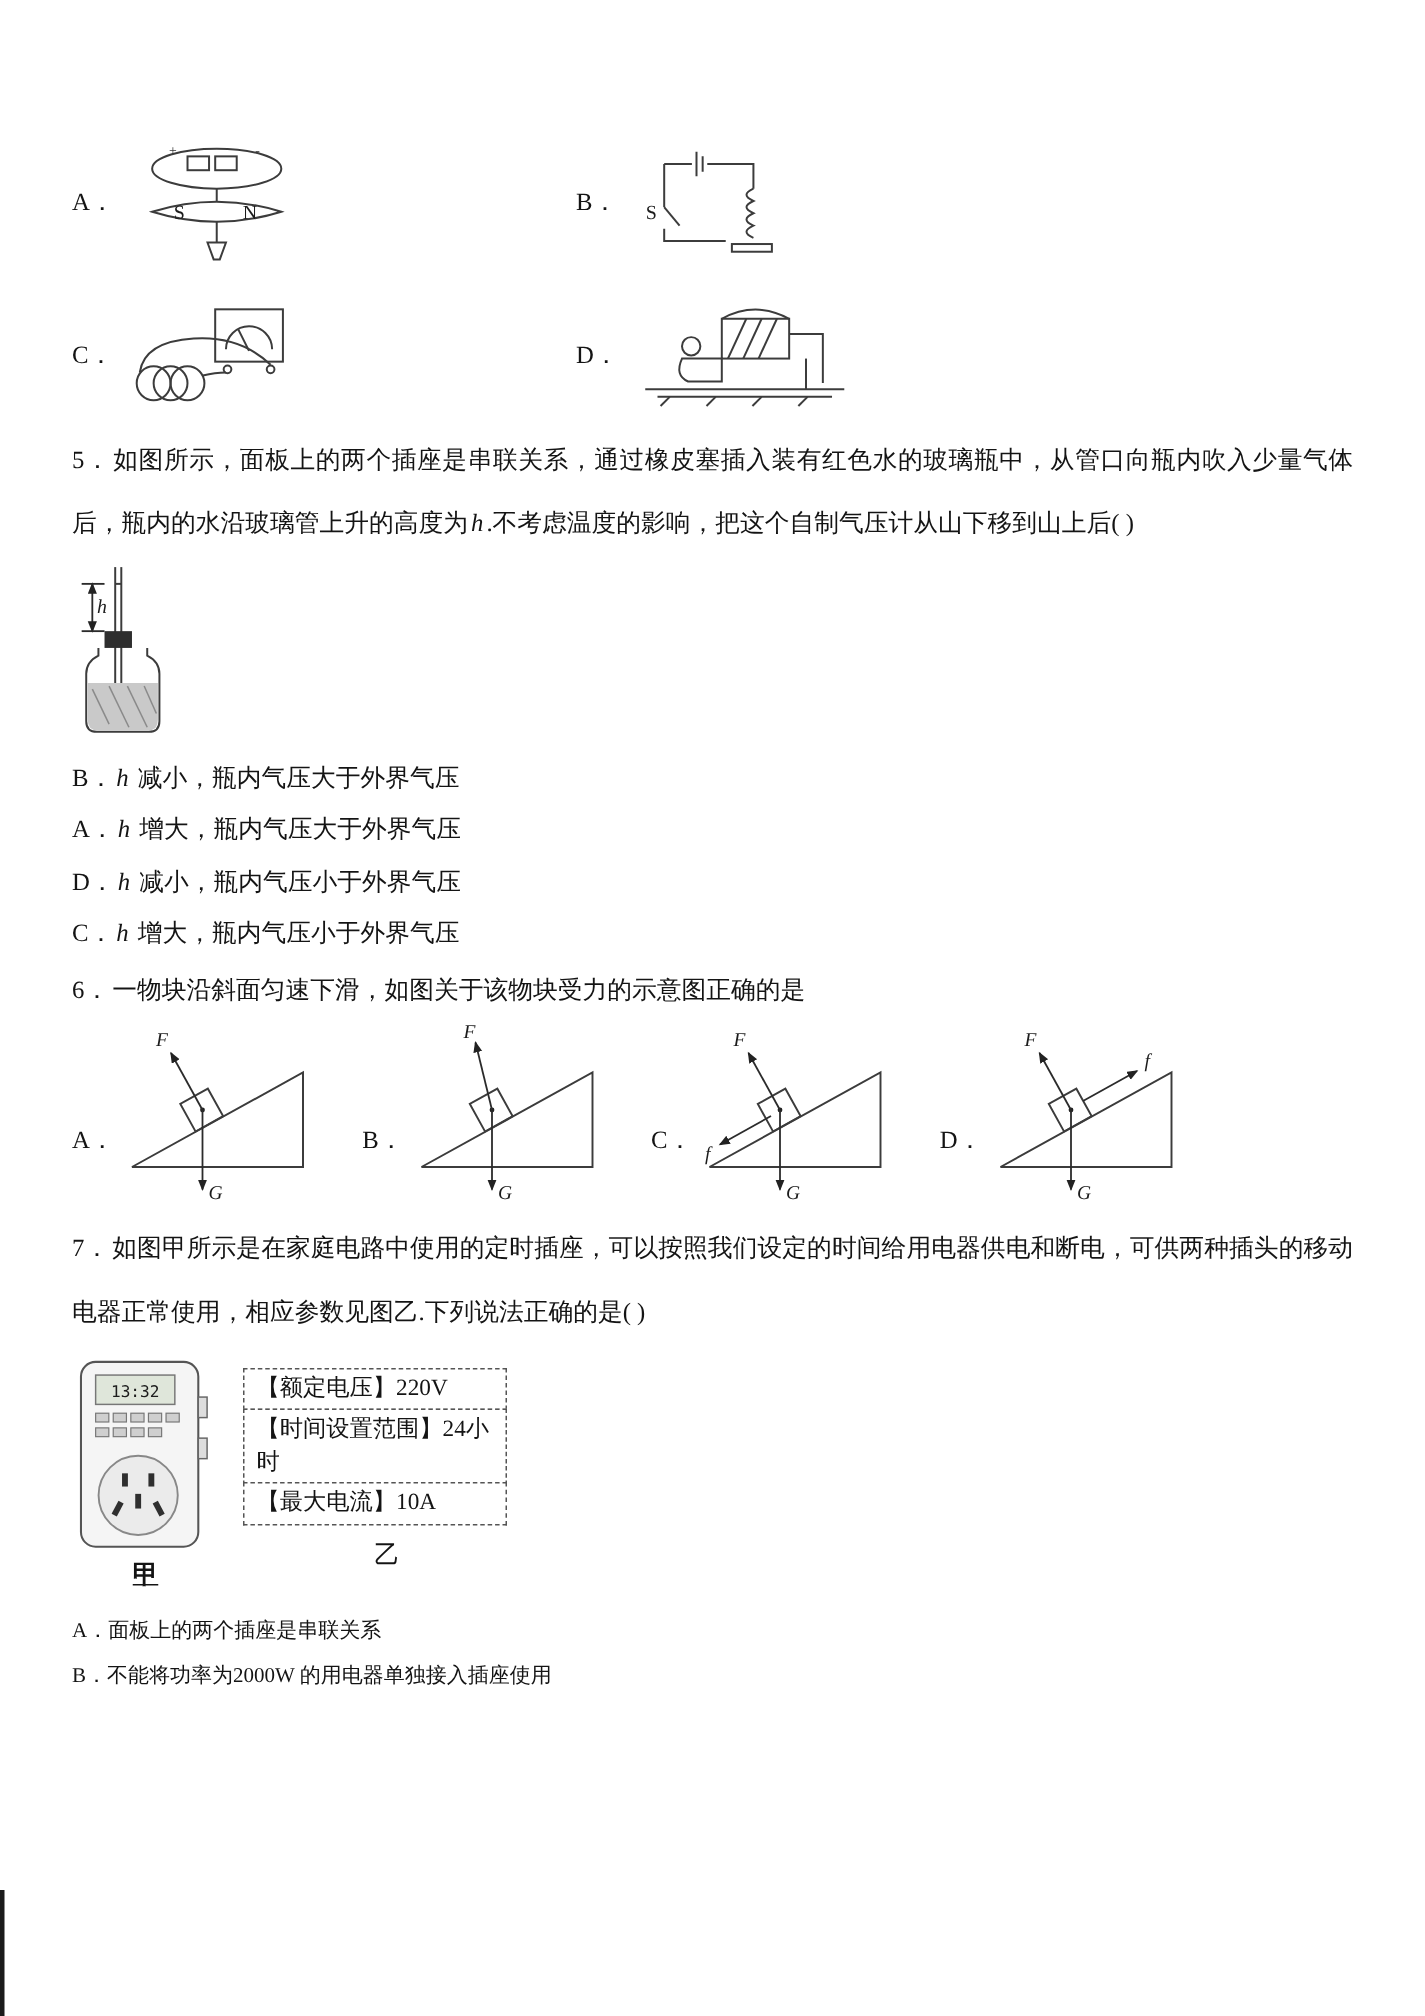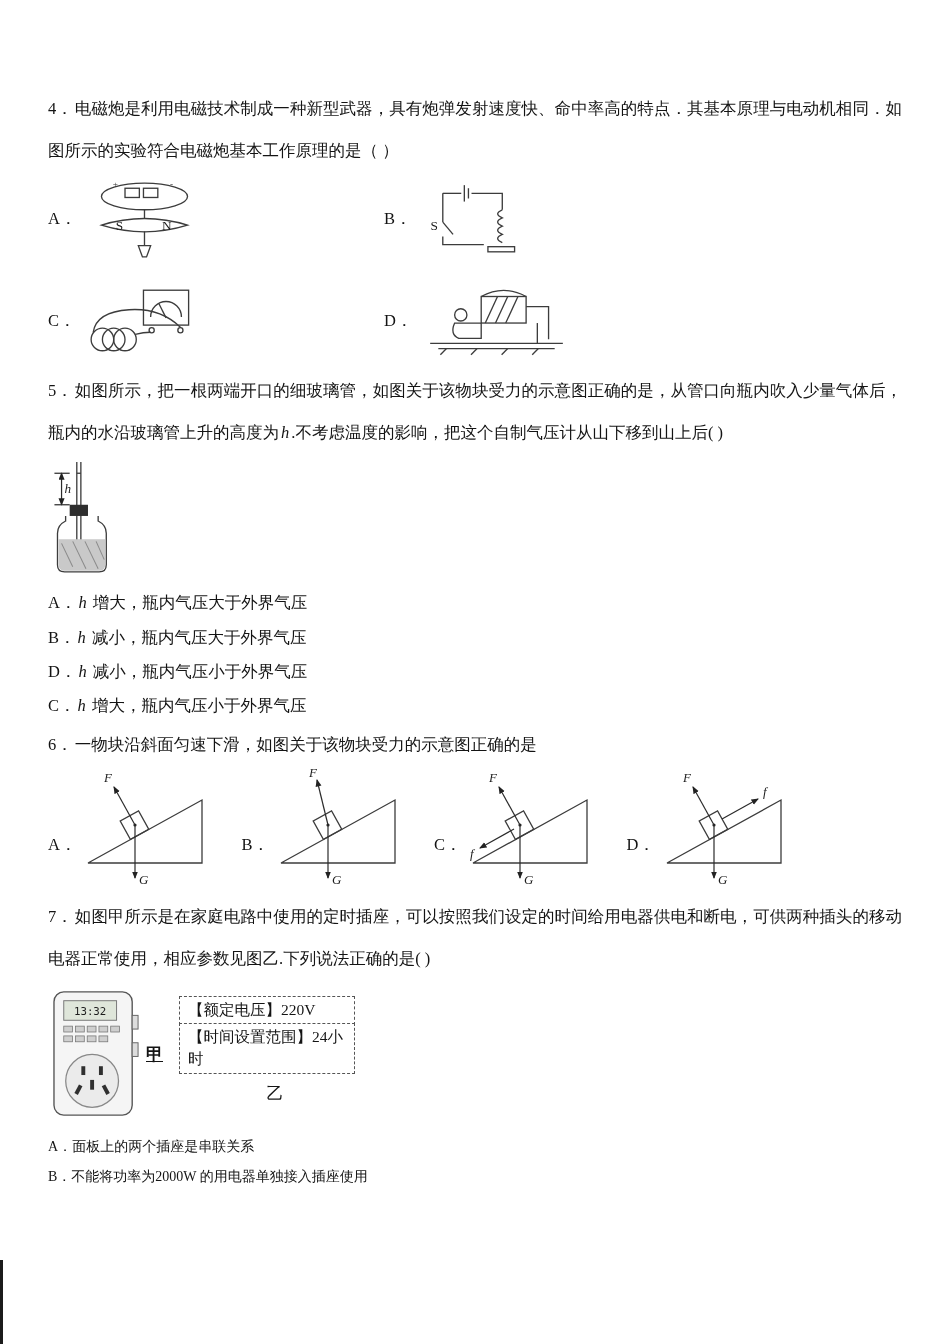--- a/index.html
+++ b/index.html
@@ -31,21 +31,21 @@
   .q5-opts{margin:2px 0 0;}
   .opt-line{font-size:16.5px;line-height:2.08;}
 
   
   .q6-row{display:flex;gap:26px;margin:2px 0 8px;align-items:flex-end;}
   .q6-fig{display:flex;align-items:flex-end;gap:4px;}
   .q6-fig .optletter{margin-bottom:32px;}
 
   
   .q7-fig{display:flex;gap:16px;margin:8px 0 2px;align-items:flex-start;}
-  .socket-col{display:flex;align-items:center;text-decoration:underline;}
+  .socket-col{display:flex;flex-direction:column;align-items:center;text-decoration:underline;}
   .fig-label{font-size:17px;font-weight:bold;margin-top:2px;}
   .spec-table{margin-top:10px;}
   .spec-row{
     width:176px;border:1.6px dashed #555;padding:2px 8px;margin-top:-1.6px;
     font-size:15.5px;line-height:1.45;background:#fff;box-sizing:border-box;
   }
   .fig-label-right{font-size:17px;margin-top:8px;width:192px;text-align:center;font-weight:normal;}
   .q7-opts{margin-top:12px;}
   .q7-opt{font-size:14px;line-height:2.2;}
 
@@ -57,23 +57,20 @@
 <svg width="0" height="0" style="position:absolute" aria-hidden="true">
   <defs>
     <marker id="arr" markerWidth="9" markerHeight="8" refX="6.5" refY="3" orient="auto-start-reverse" markerUnits="userSpaceOnUse">
       <path d="M0,0 L7.5,3 L0,6 Z" fill="#222"></path>
     </marker>
   </defs>
 </svg>
 
 <div class="page">
 
-  <p class="stem">
-    <span class="qnum">4．</span><span>电磁炮是利用电磁技术制成一种新型武器，具有炮弹发射速度快、命中率高的特点．其基本原理与电动机相同．如图所示的实验符合电磁炮基本工作原理的是（      ）</span>
-  </p>
 
   <div class="q4-grid">
 
     <div class="q4-cell">
       <span class="optletter">A．</span>
       <svg width="118" height="82" viewBox="0 0 115 80">
         <ellipse cx="57" cy="18" rx="42" ry="13" class="ln"></ellipse>
         <rect x="38" y="10" width="14" height="9" class="ln" fill="#fff"></rect>
         <rect x="56" y="10" width="14" height="9" class="ln" fill="#fff"></rect>
         <text x="26" y="9" class="tiny">+</text>
@@ -135,21 +132,21 @@
         <path d="M58 10 Q80 -2 102 10" class="ln"></path>
         <path d="M32 36 Q27 47 36 51 L58 51 L58 36 Z" class="ln"></path>
         <circle cx="38" cy="28" r="6" class="ln"></circle>
         <path d="M102 20 L124 20 L124 52" class="ln"></path>
         <line x1="113" y1="36" x2="113" y2="56" class="ln"></line>
       </svg>
     </div>
   </div>
 
   <p class="stem">
-    <span class="qnum">5．</span><span>如图所示，把一根两端开口的细玻璃管，如图关于该物块受力的示意图正确的是，从管口向瓶内吹入少量气体后，瓶内的水沿玻璃管上升的高度为</span><span class="ivar">h</span><span>.不考虑温度的影响，把这个自制气压计从山下移到山上后( )</span>
+    <span class="qnum">5．</span><span>如图所示，面板上的两个插座是串联关系，通过橡皮塞插入装有红色水的玻璃瓶中，从管口向瓶内吹入少量气体后，瓶内的水沿玻璃管上升的高度为</span><span class="ivar">h</span><span>.不考虑温度的影响，把这个自制气压计从山下移到山上后( )</span>
   </p>
 
   <div class="q5-fig">
     <svg width="82" height="122" viewBox="0 0 80 120">
       <line x1="13" y1="15" x2="13" y2="46" class="ln2" marker-end="url(#arr)" marker-start="url(#arr)"></line>
       <line x1="6" y1="15" x2="21" y2="15" class="ln2"></line>
       <line x1="6" y1="46" x2="21" y2="46" class="ln2"></line>
       <text x="16" y="34" class="lbl i">h</text>
       <line x1="28" y1="4" x2="28" y2="100" class="ln"></line>
       <line x1="32" y1="4" x2="32" y2="100" class="ln"></line>
@@ -158,22 +155,22 @@
       <path d="M17 57 L17 62 Q9 66 9 74 L9 105 Q9 112 16 112 L50 112 Q57 112 57 105 L57 74 Q57 66 49 62 L49 57" class="ln"></path>
       <path d="M10 80 L56 80 L56 104 Q56 111 50 111 L16 111 Q10 111 10 104 Z" fill="#c9c9c9" stroke="none"></path>
       <line x1="13" y1="84" x2="24" y2="107" stroke="#8a8a8a" stroke-width="1"></line>
       <line x1="24" y1="82" x2="37" y2="109" stroke="#8a8a8a" stroke-width="1"></line>
       <line x1="36" y1="82" x2="49" y2="109" stroke="#8a8a8a" stroke-width="1"></line>
       <line x1="47" y1="82" x2="55" y2="100" stroke="#8a8a8a" stroke-width="1"></line>
     </svg>
   </div>
 
   <div class="q5-opts">
+    <div class="opt-line"><span>B．</span><span class="ivar">h</span><span> 减小，瓶内气压大于外界气压</span></div>
     <div class="opt-line"><span>A．</span><span class="ivar">h</span><span> 增大，瓶内气压大于外界气压</span></div>
-    <div class="opt-line"><span>B．</span><span class="ivar">h</span><span> 减小，瓶内气压大于外界气压</span></div>
     <div class="opt-line"><span>D．</span><span class="ivar">h</span><span> 减小，瓶内气压小于外界气压</span></div>
     <div class="opt-line"><span>C．</span><span class="ivar">h</span><span> 增大，瓶内气压小于外界气压</span></div>
   </div>
 
   <p class="stem">
     <span class="qnum">6．</span><span>一物块沿斜面匀速下滑，如图关于该物块受力的示意图正确的是</span>
   </p>
 
   <div class="q6-row">
 
@@ -270,20 +267,21 @@
         <rect x="29" y="99" width="4" height="10" fill="#2f2f2f" transform="rotate(28 31 104)"></rect>
         <rect x="57" y="99" width="4" height="10" fill="#2f2f2f" transform="rotate(-28 59 104)"></rect>
       </svg>
       <div class="fig-label">甲</div>
     </div>
 
     <div>
       <div class="spec-table">
         <div class="spec-row">【额定电压】220V</div>
         <div class="spec-row">【时间设置范围】24小时</div>
+        <div class="spec-row">【最大电流】10A</div>
       </div>
       <div class="fig-label-right">乙</div>
     </div>
   </div>
 
   <div class="q7-opts">
     <div class="q7-opt"><span>A．</span><span>面板上的两个插座是串联关系</span></div>
     <div class="q7-opt"><span>B．</span><span>不能将功率为2000W 的用电器单独接入插座使用</span></div>
   </div>
 

